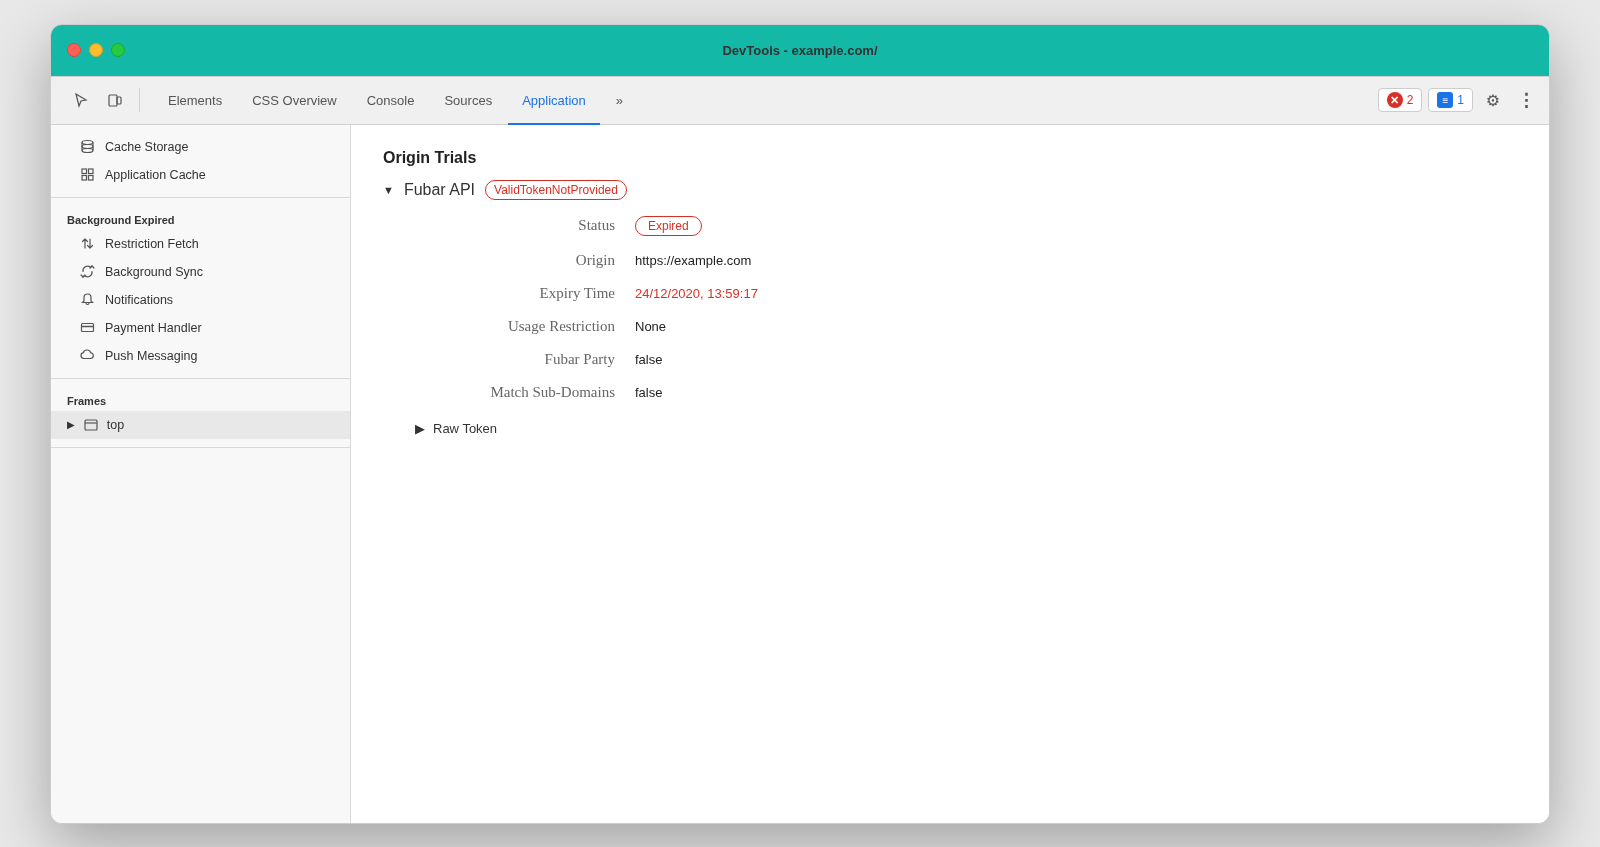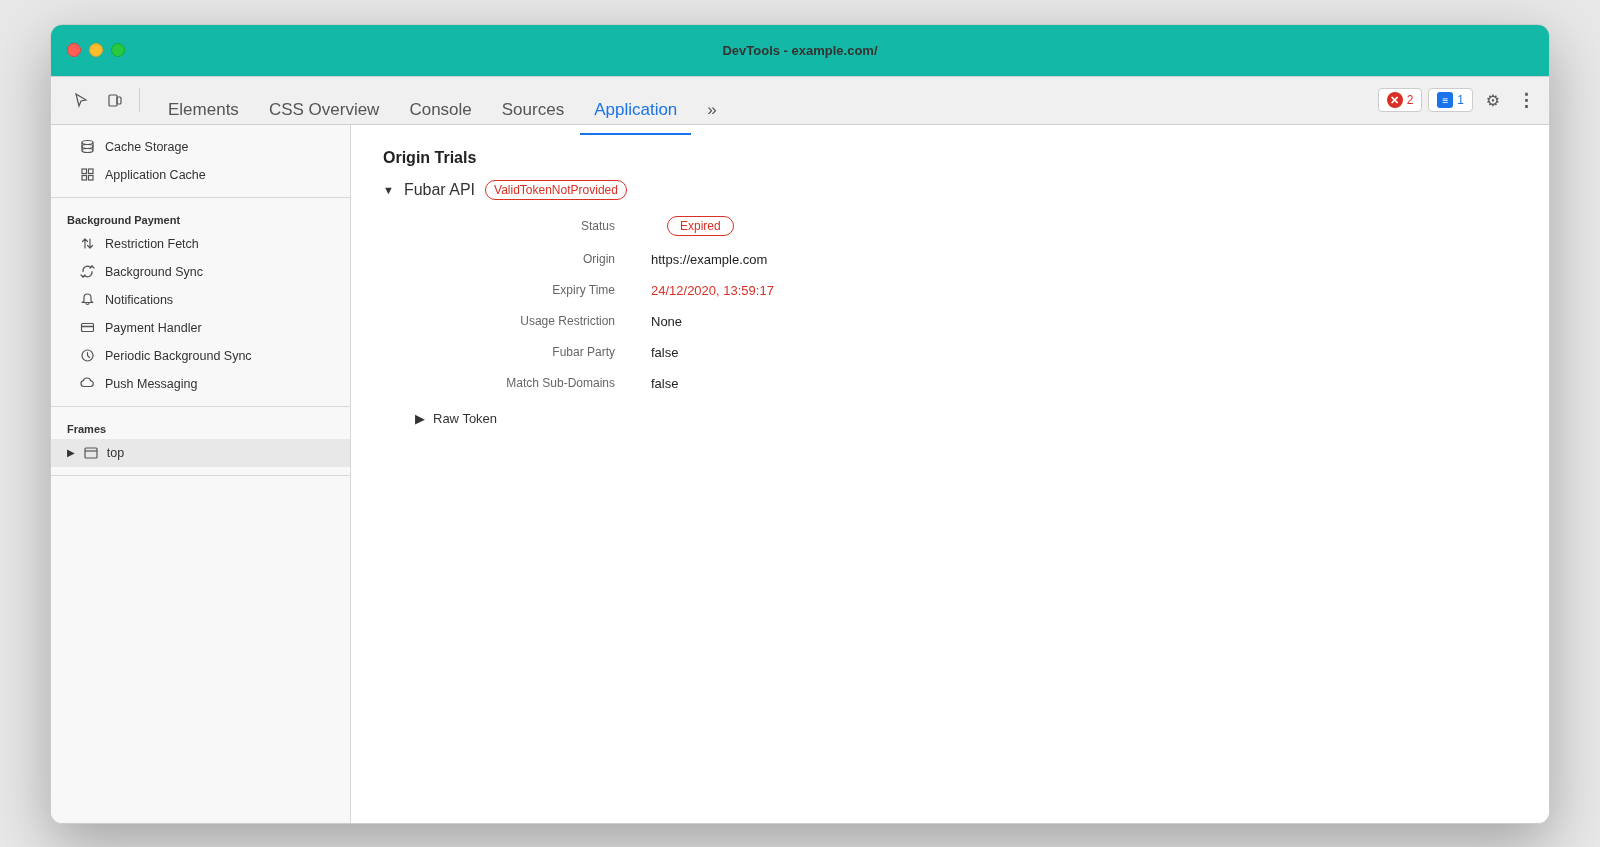--- a/index.html
+++ b/index.html
@@ -63,27 +63,27 @@
       align-items: stretch;
       border-bottom: 1px solid #d0d0d0;
       padding: 0 8px;
       flex-shrink: 0;
       gap: 2px;
     }
     .tab-item {
       display: flex;
       align-items: center;
       padding: 0 14px;
-      font-size: 17px;
+      font-size: 13px;
       color: #555;
       cursor: pointer;
       border-bottom: 2px solid transparent;
       white-space: nowrap;
       position: relative;
-      top: 11px;
+      top: 1px;
     }
     .tab-item.active {
       color: #1a73e8;
       border-bottom: 2px solid #1a73e8;
       font-weight: 500;
       align-items: center;
     }
     .tab-icons {
       display: flex;
       align-items: center;
@@ -238,34 +238,34 @@
       padding: 2px 8px;
       font-size: 12px;
     }
     .detail-table {
       display: grid;
       grid-template-columns: 220px 1fr;
       row-gap: 16px;
       padding-left: 32px;
     }
     .detail-label {
-      font-size: 12px;
+      font-size: 15px;
       color: #666;
       text-align: right;
       padding-right: 20px;
       display: flex;
       align-items: center;
       justify-content: flex-end;
+      font-family: Liberation Serif, serif;
     }
     .detail-value {
       font-size: 13px;
       color: #222;
       display: flex;
       align-items: center;
-      margin-left: 16px;
     }
     .detail-value.expired-badge {
       border: 1.5px solid #d93025;
       color: #d93025;
       border-radius: 12px;
       padding: 2px 12px;
       font-size: 12px;
       display: inline-flex;
       width: fit-content;
     }
@@ -373,21 +373,21 @@
               <rect x="8.5" y="2" width="4.5" height="4.5" stroke="#555" stroke-width="1.2"></rect>
               <rect x="2" y="8.5" width="4.5" height="4.5" stroke="#555" stroke-width="1.2"></rect>
               <rect x="8.5" y="8.5" width="4.5" height="4.5" stroke="#555" stroke-width="1.2"></rect>
             </svg>
           </div>
           <span>Application Cache</span>
         </div>
       </div>
 
       <div class="sidebar-section">
-        <div class="sidebar-section-title">Background Payment</div>
+        <div class="sidebar-section-title">Background Expired</div>
 
         <div class="sidebar-item">
           <div class="sidebar-item-icon">
             <svg width="15" height="15" viewBox="0 0 15 15" fill="none">
               <path d="M5 3L5 12M5 3L2.5 5.5M5 3L7.5 5.5" stroke="#555" stroke-width="1.2" stroke-linecap="round"></path>
               <path d="M10 12L10 3M10 12L7.5 9.5M10 12L12.5 9.5" stroke="#555" stroke-width="1.2" stroke-linecap="round"></path>
             </svg>
           </div>
           <span>Restriction Fetch</span>
         </div>
@@ -412,29 +412,20 @@
           <span>Notifications</span>
         </div>
         <div class="sidebar-item">
           <div class="sidebar-item-icon">
             <svg width="15" height="15" viewBox="0 0 15 15" fill="none">
               <rect x="1.5" y="3.5" width="12" height="8" rx="1" stroke="#555" stroke-width="1.2"></rect>
               <path d="M1.5 6.5H13.5" stroke="#555" stroke-width="1.5"></path>
             </svg>
           </div>
           <span>Payment Handler</span>
-        </div>
-        <div class="sidebar-item">
-          <div class="sidebar-item-icon">
-            <svg width="15" height="15" viewBox="0 0 15 15" fill="none">
-              <circle cx="7.5" cy="7.5" r="5.5" stroke="#555" stroke-width="1.2"></circle>
-              <path d="M7.5 4.5V7.5L9.5 9.5" stroke="#555" stroke-width="1.2" stroke-linecap="round"></path>
-            </svg>
-          </div>
-          <span>Periodic Background Sync</span>
         </div>
         <div class="sidebar-item">
           <div class="sidebar-item-icon">
             <svg width="15" height="15" viewBox="0 0 15 15" fill="none">
               <path d="M4 10.5C2.3 10.5 1 9.2 1 7.5C1 6 2 4.8 3.4 4.6C3.7 3 5.2 2 7 2C8.8 2 10.3 3 10.6 4.6C11 4.7 11.5 4.9 12 5.2C12.8 5.8 13.3 6.6 13.3 7.5C13.3 9.1 12 10.5 10.5 10.5H4Z" stroke="#555" stroke-width="1.2"></path>
             </svg>
           </div>
           <span>Push Messaging</span>
         </div>
       </div>

